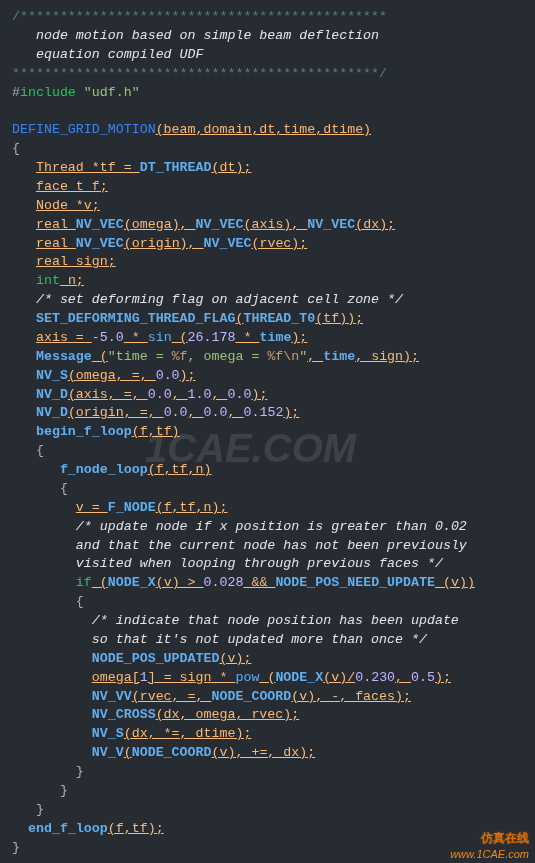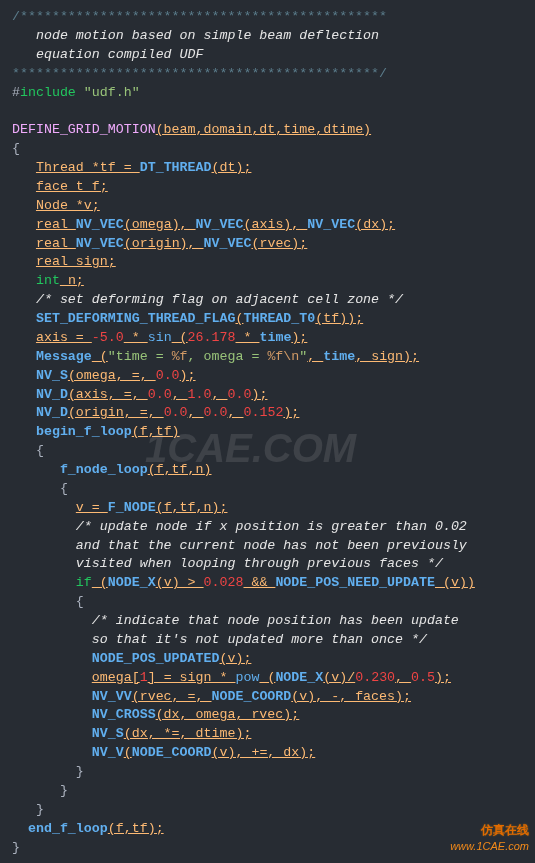--- a/index.html
+++ b/index.html
@@ -33,43 +33,43 @@
     font-weight: bold;
     color: rgba(230,230,230,0.12);
     font-style: italic;
     letter-spacing: 0px;
     pointer-events: none;
     font-family: "Arial Black", Arial, sans-serif;
   }
   .footer-wm {
     position: absolute;
     right: 6px;
-    bottom: 8px;
+    bottom: 0;
     font-family: Arial, sans-serif;
     font-size: 11px;
     color: #f28a1a;
     text-align: right;
     font-style: italic;
   }
   .footer-wm .cn {
     color: #e06a00;
     font-weight: bold;
     font-style: normal;
     font-size: 12px;
     text-shadow: 0 0 2px rgba(255,160,0,0.4);
   }
   
   .c   { color: #e5e5e5; font-style: italic; }   
   .cd  { color: #5b7d8c; }                        
   .kw  { color: #22c55e; }                        
-  .pr  { color: #f0abfc; }                        
+  .pr  { color: #3b82f6; }                        
   .fn  { color: #61afef; font-weight: bold; text-align: right; }     
   .fnn { color: #61afef; }                        
   .s   { color: #98c379; }                        
-  .n   { color: #ef4444; }                        
+  .n   { color: #c4b5fd; }                        
   .id  { color: #fdba74; text-decoration: underline; }                        
   .op  { color: #abb2bf; }                        
   .esc { color: #d19a66; }                        
 </style>
 </head>
 <body>
 <div class="viewport">
   <div class="wm">1CAE.COM</div>
   <pre><span class="cd">/**********************************************</span>
 <span class="c">   node motion based on simple beam deflection</span>

